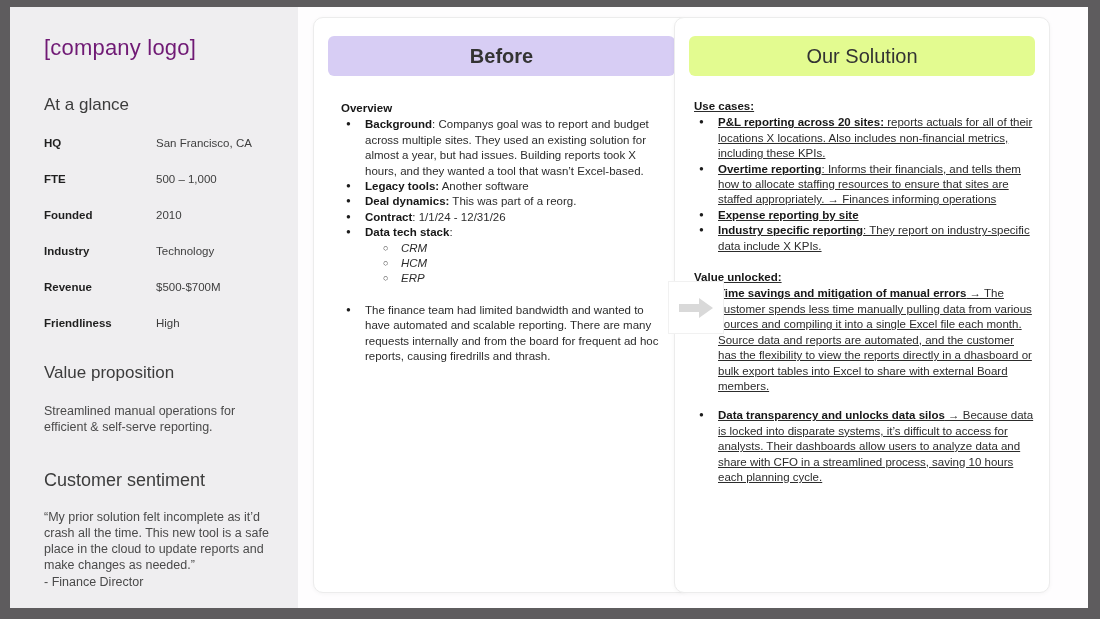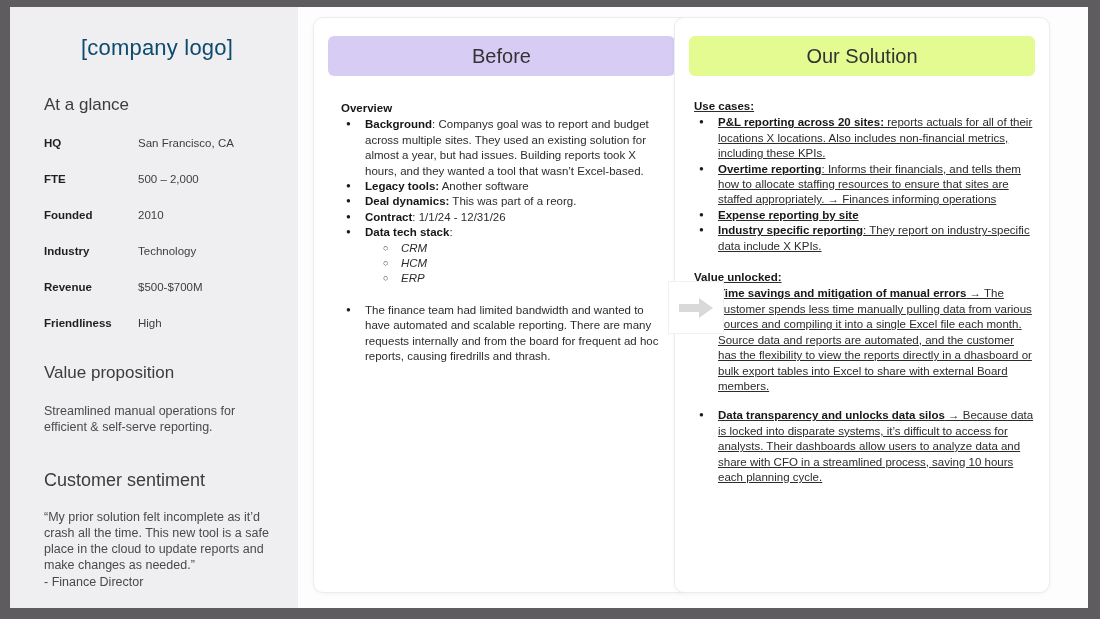--- a/index.html
+++ b/index.html
@@ -18,31 +18,31 @@
     overflow: hidden;
   }
   
   .sidebar {
     position: absolute; left: 0; top: 0;
     width: 288px; height: 100%;
     background: #efeef0;
     padding: 20px 28px 0 34px;
   }
   .logo {
-    font-size: 22px; color: #0c4a6e;
-    text-align: center; margin-top: 8px;
+    font-size: 22px; color: #701a75;
+    text-align: left; margin-top: 8px;
     letter-spacing: 0.2px;
   }
   .side-h {
     font-size: 17px; color: #3c3c3c; font-weight: 400;
     margin-top: 34px;
   }
   .stats { margin-top: 22px; }
   .stat-row { display: flex; margin-bottom: 24px; font-size: 11.5px; }
-  .stat-label { width: 94px; font-weight: bold; color: #1f1f1f; }
+  .stat-label { width: 112px; font-weight: bold; color: #1f1f1f; }
   .stat-value { color: #3e3e3e; }
   .side-para {
     margin-top: 20px; font-size: 12.5px; color: #4a4a4a;
     line-height: 1.3; width: 232px;
   }
   .side-h2 { font-size: 18px; color: #3c3c3c; font-weight: 400; margin-top: 34px; }
   .quote { margin-top: 18px; font-size: 12.5px; color: #4a4a4a; line-height: 1.3; width: 240px; }
   
   .card {
     position: absolute; top: 10px; height: 576px;
@@ -52,21 +52,21 @@
     box-shadow: 0 1px 4px rgba(0,0,0,0.04);
   }
   .card-before { left: 303px; width: 377px; }
   .card-solution { left: 664px; width: 376px; }
   .pill {
     margin: 18px 14px 0 14px; height: 40px;
     border-radius: 6px;
     display: flex; align-items: center; justify-content: center;
     font-size: 20px; color: #333333; font-weight: 400;
   }
-  .pill-before { background: #d7cdf4; }
+  .pill-before { background: #d7cdf4; font-weight: bold; }
   .pill-solution { background: #e3fb90; }
   .card-body {
     font-size: 11.5px; color: #2c2c2c; line-height: 1.34;
   }
   .card-before .card-body { padding: 25px 20px 0 27px; }
   .card-solution .card-body { padding: 23px 14px 0 19px; text-decoration: underline; }
   .sec-title { font-weight: bold; color: #171717; }
   .b { font-weight: bold; color: #171717; }
   ul.blist { list-style: none; margin: 1px 0 0 0; padding: 0; }
   ul.blist > li { position: relative; padding-left: 24px; margin: 0; }
@@ -100,21 +100,21 @@
     <div class="logo">[company logo]</div>
 
     <div class="side-h">At a glance</div>
     <div class="stats">
       <div class="stat-row">
         <span class="stat-label">HQ</span>
         <span class="stat-value">San Francisco, CA</span>
       </div>
       <div class="stat-row">
         <span class="stat-label">FTE</span>
-        <span class="stat-value">500 – 2,000</span>
+        <span class="stat-value">500 – 1,000</span>
       </div>
       <div class="stat-row">
         <span class="stat-label">Founded</span>
         <span class="stat-value">2010</span>
       </div>
       <div class="stat-row">
         <span class="stat-label">Industry</span>
         <span class="stat-value">Technology</span>
       </div>
       <div class="stat-row">

